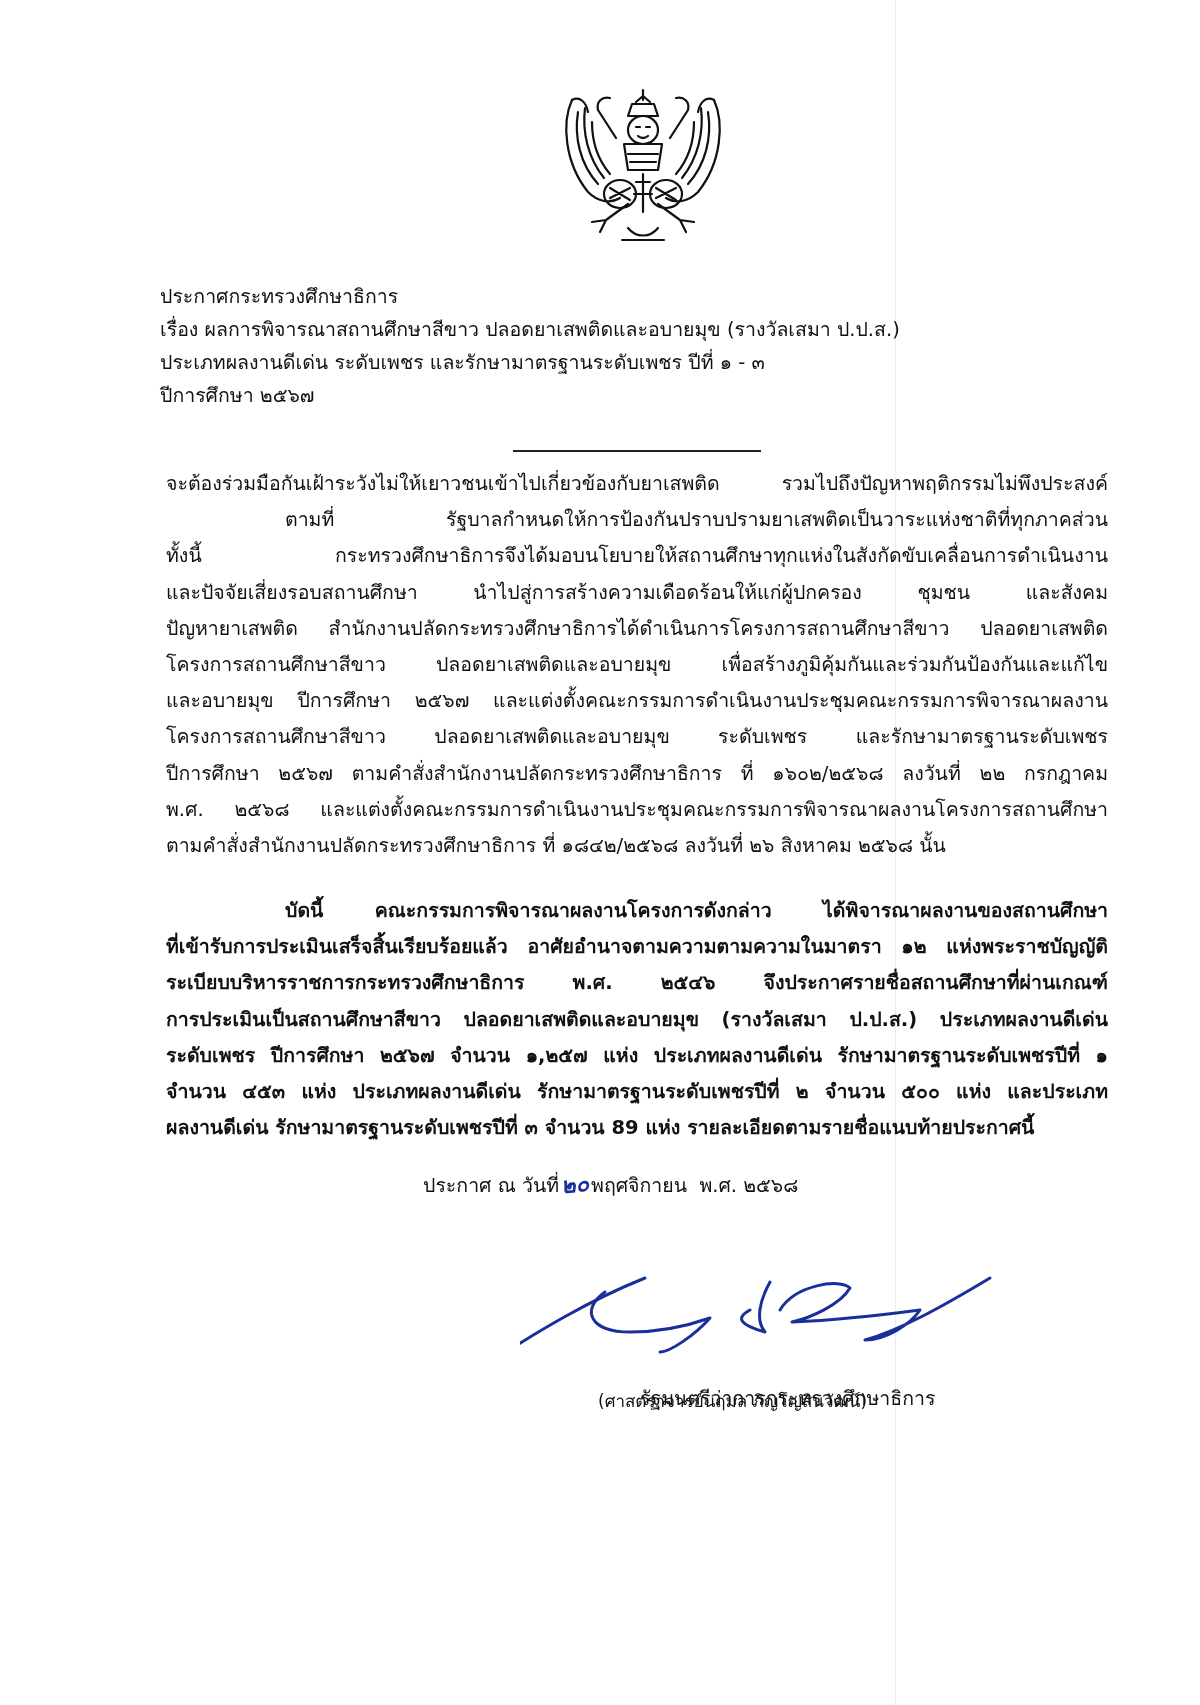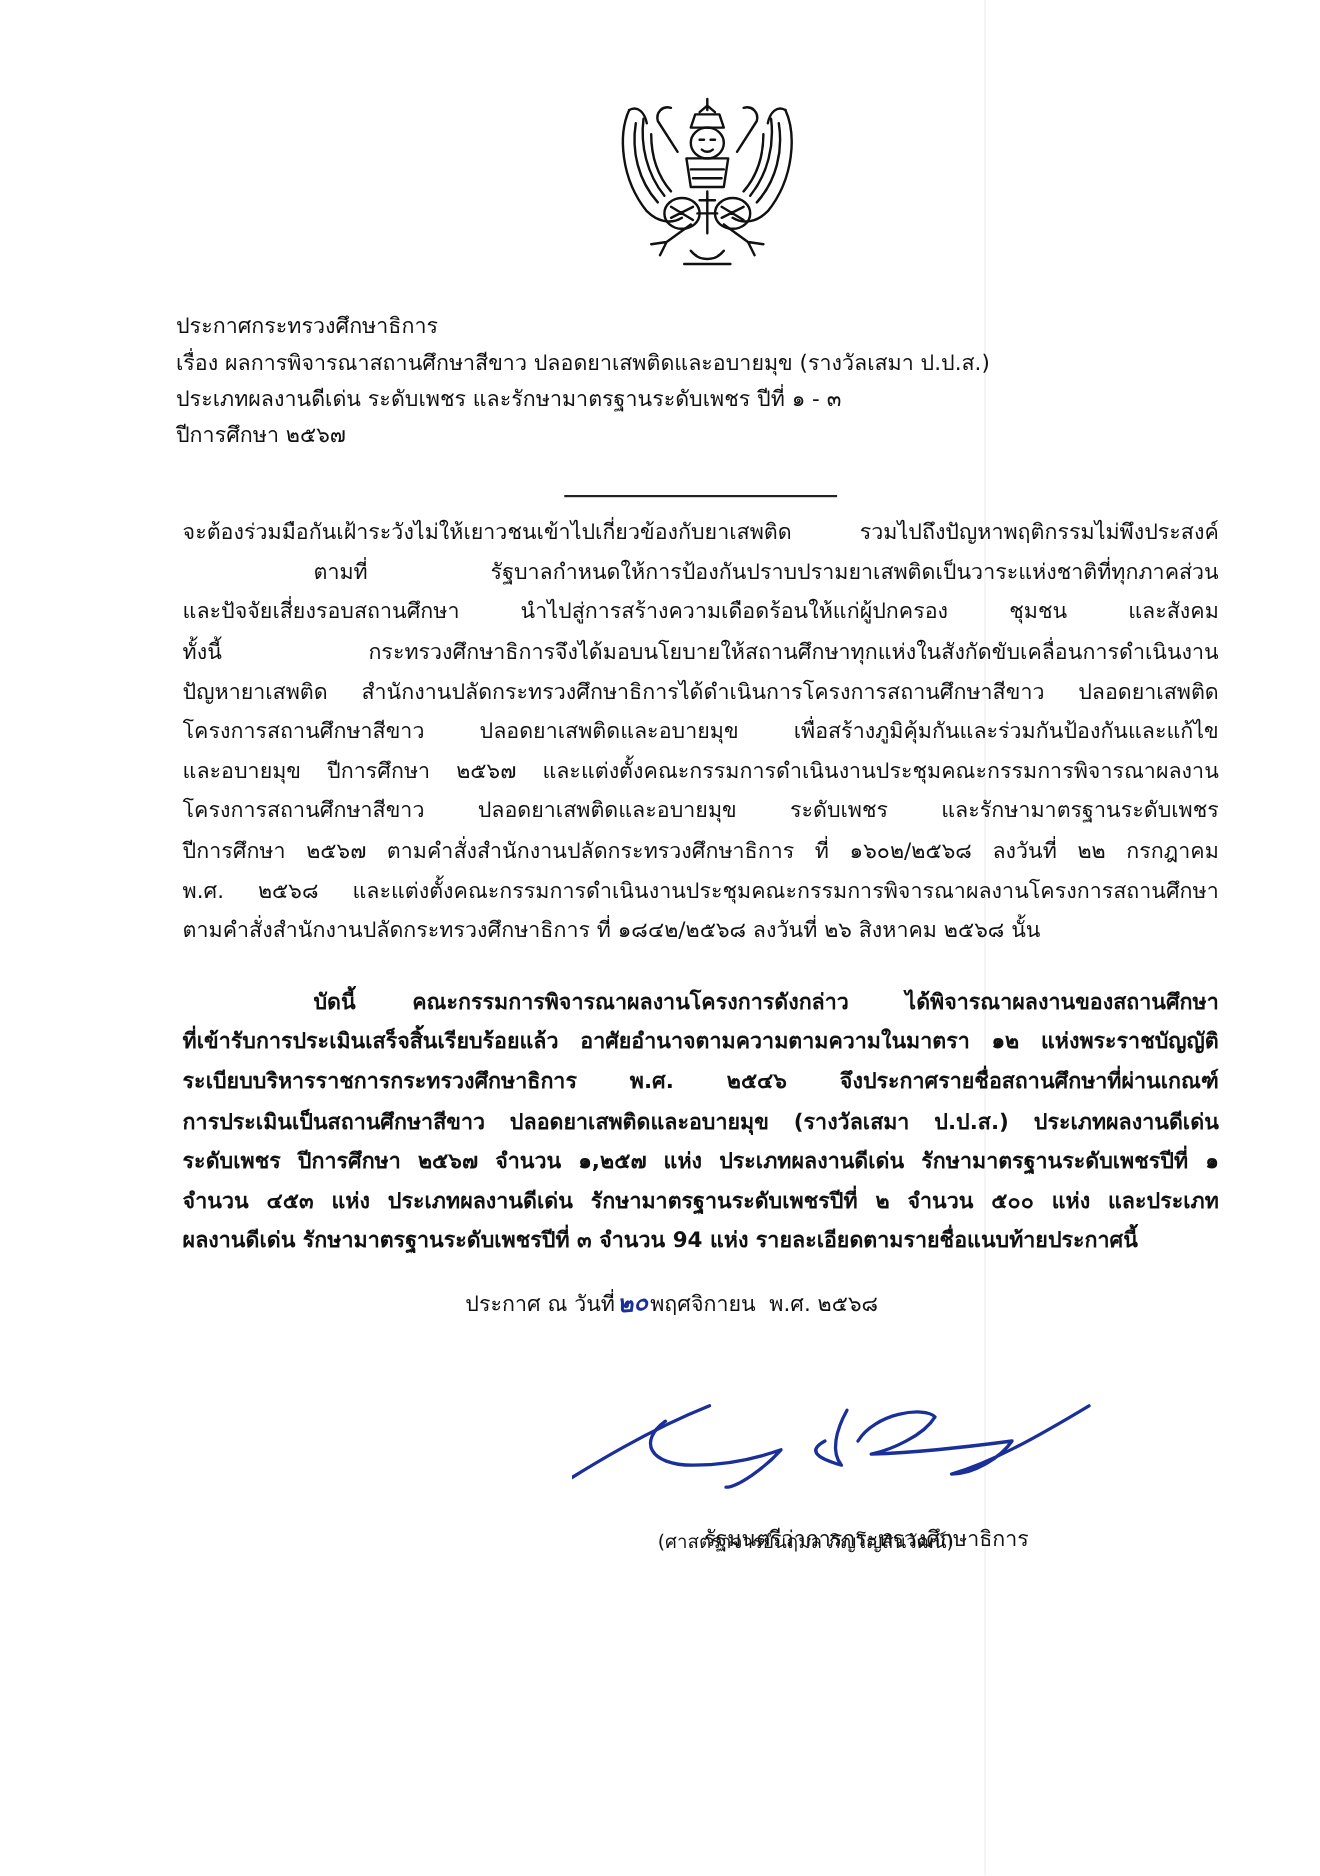--- a/index.html
+++ b/index.html
@@ -99,39 +99,39 @@
   <span class="title-line">เรื่อง ผลการพิจารณาสถานศึกษาสีขาว ปลอดยาเสพติดและอบายมุข (รางวัลเสมา ป.ป.ส.)</span>
   <span class="title-line">ประเภทผลงานดีเด่น ระดับเพชร และรักษามาตรฐานระดับเพชร ปีที่ ๑ - ๓</span>
   <span class="title-line">ปีการศึกษา ๒๕๖๗</span>
 </div>
 
 <div class="rule"></div>
 
 <div class="body-text p1">
   <span class="line">จะต้องร่วมมือกันเฝ้าระวังไม่ให้เยาวชนเข้าไปเกี่ยวข้องกับยาเสพติด รวมไปถึงปัญหาพฤติกรรมไม่พึงประสงค์</span>
   <span class="line indent">ตามที่ รัฐบาลกำหนดให้การป้องกันปราบปรามยาเสพติดเป็นวาระแห่งชาติที่ทุกภาคส่วน</span>
+  <span class="line">ทั้งนี้ กระทรวงศึกษาธิการจึงได้มอบนโยบายให้สถานศึกษาทุกแห่งในสังกัดขับเคลื่อนการดำเนินงาน</span>
   <span class="line">และปัจจัยเสี่ยงรอบสถานศึกษา นำไปสู่การสร้างความเดือดร้อนให้แก่ผู้ปกครอง ชุมชน และสังคม</span>
-  <span class="line">ทั้งนี้ กระทรวงศึกษาธิการจึงได้มอบนโยบายให้สถานศึกษาทุกแห่งในสังกัดขับเคลื่อนการดำเนินงาน</span>
   <span class="line">ปัญหายาเสพติด สำนักงานปลัดกระทรวงศึกษาธิการได้ดำเนินการโครงการสถานศึกษาสีขาว ปลอดยาเสพติด</span>
   <span class="line">โครงการสถานศึกษาสีขาว ปลอดยาเสพติดและอบายมุข เพื่อสร้างภูมิคุ้มกันและร่วมกันป้องกันและแก้ไข</span>
   <span class="line">และอบายมุข ปีการศึกษา ๒๕๖๗ และแต่งตั้งคณะกรรมการดำเนินงานประชุมคณะกรรมการพิจารณาผลงาน</span>
   <span class="line">โครงการสถานศึกษาสีขาว ปลอดยาเสพติดและอบายมุข ระดับเพชร และรักษามาตรฐานระดับเพชร</span>
   <span class="line">ปีการศึกษา ๒๕๖๗ ตามคำสั่งสำนักงานปลัดกระทรวงศึกษาธิการ ที่ ๑๖๐๒/๒๕๖๘ ลงวันที่ ๒๒ กรกฎาคม</span>
   <span class="line">พ.ศ. ๒๕๖๘ และแต่งตั้งคณะกรรมการดำเนินงานประชุมคณะกรรมการพิจารณาผลงานโครงการสถานศึกษา</span>
   <span class="line last">ตามคำสั่งสำนักงานปลัดกระทรวงศึกษาธิการ ที่ ๑๘๔๒/๒๕๖๘ ลงวันที่ ๒๖ สิงหาคม ๒๕๖๘ นั้น</span>
 </div>
 
 <div class="body-text p2">
   <span class="line indent">บัดนี้ คณะกรรมการพิจารณาผลงานโครงการดังกล่าว ได้พิจารณาผลงานของสถานศึกษา</span>
   <span class="line">ที่เข้ารับการประเมินเสร็จสิ้นเรียบร้อยแล้ว อาศัยอำนาจตามความตามความในมาตรา ๑๒ แห่งพระราชบัญญัติ</span>
   <span class="line">ระเบียบบริหารราชการกระทรวงศึกษาธิการ พ.ศ. ๒๕๔๖ จึงประกาศรายชื่อสถานศึกษาที่ผ่านเกณฑ์</span>
   <span class="line">การประเมินเป็นสถานศึกษาสีขาว ปลอดยาเสพติดและอบายมุข (รางวัลเสมา ป.ป.ส.) ประเภทผลงานดีเด่น</span>
   <span class="line">ระดับเพชร ปีการศึกษา ๒๕๖๗ จำนวน ๑,๒๕๗ แห่ง ประเภทผลงานดีเด่น รักษามาตรฐานระดับเพชรปีที่ ๑</span>
   <span class="line">จำนวน ๔๕๓ แห่ง ประเภทผลงานดีเด่น รักษามาตรฐานระดับเพชรปีที่ ๒ จำนวน ๕๐๐ แห่ง และประเภท</span>
-  <span class="line last">ผลงานดีเด่น รักษามาตรฐานระดับเพชรปีที่ ๓ จำนวน 94 แห่ง รายละเอียดตามรายชื่อแนบท้ายประกาศนี้</span>
+  <span class="line last">ผลงานดีเด่น รักษามาตรฐานระดับเพชรปีที่ ๓ จำนวน 89 แห่ง รายละเอียดตามรายชื่อแนบท้ายประกาศนี้</span>
 </div>
 
 <div class="date-line">
   <span>ประกาศ ณ วันที่</span><span class="handwritten">๒๐</span><span>พฤศจิกายน</span>&nbsp;&nbsp;<span>พ.ศ. ๒๕๖๘</span>
 </div>
 
 <svg class="signature" viewBox="0 0 520 110">
   <g fill="none" stroke="#1a2f9a" stroke-width="3" stroke-linecap="round" stroke-linejoin="round">
     <path d="M-30 92 C20 60 70 30 125 8"></path>
     <path d="M85 22 C60 40 70 62 110 62 C140 62 170 55 190 48 C175 65 150 82 140 82"></path>

